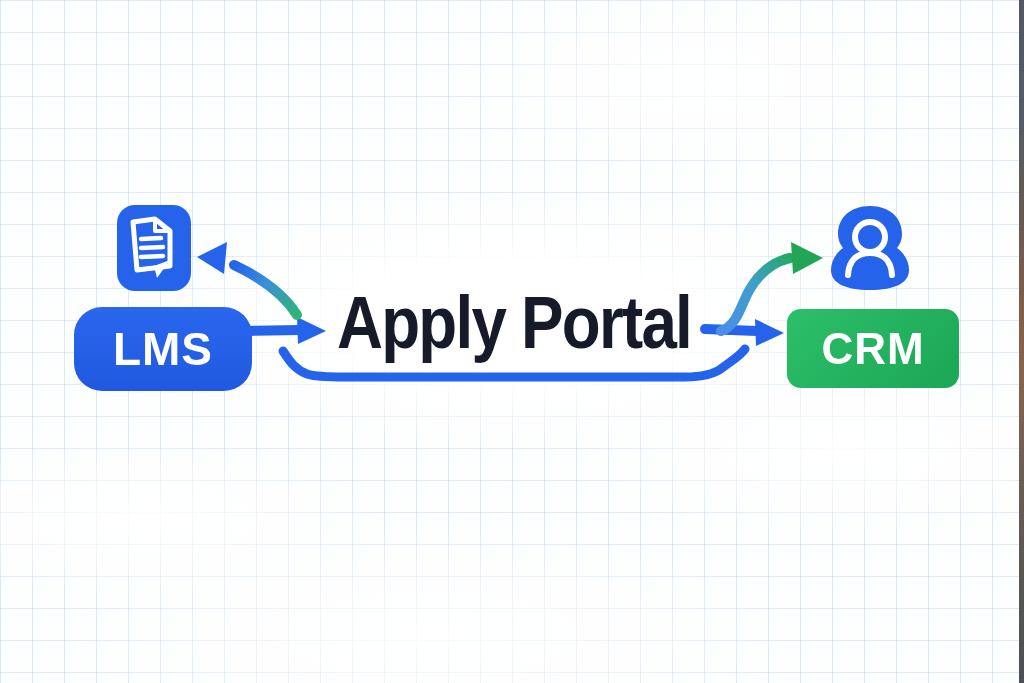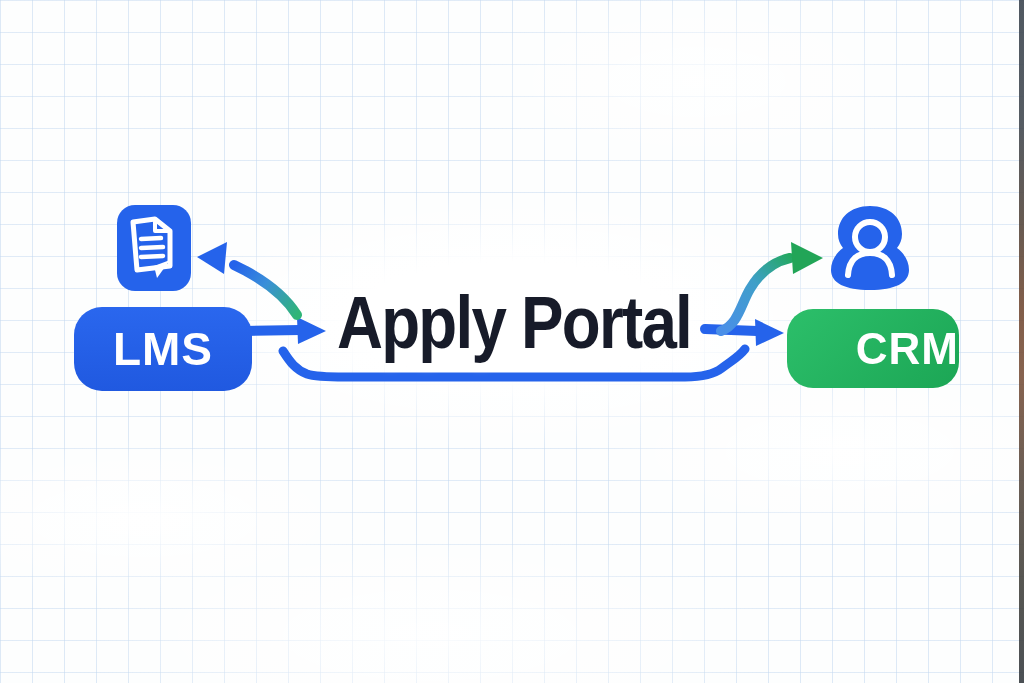--- a/index.html
+++ b/index.html
@@ -49,24 +49,23 @@
   }
   .node-lms {
     left: 66px; top: 307px; width: 178px; height: 84px;
     border-radius: 28px;
     background: linear-gradient(180deg, #2a67ee 0%, #2059e0 100%);
     font-size: 46px;
     margin-left: 8px;
   }
   .node-crm {
     left: 787px; top: 309px; width: 172px; height: 79px;
-    border-radius: 26px;
+    border-radius: 14px;
     background: linear-gradient(135deg, #2cbf6a 0%, #1ca655 100%);
     font-size: 44px;
-    justify-content: flex-end;
   }
   .icon-box { position: absolute; }
   .icon-doc { left: 116px; top: 203px; width: 76px; height: 90px; }
   .icon-user { left: 831px; top: 205px; width: 78px; height: 86px; }
   .title {
     position: absolute;
     left: 514px;
     top: 286px;
     transform: translateX(-50%) scaleX(0.86);
     white-space: nowrap;

